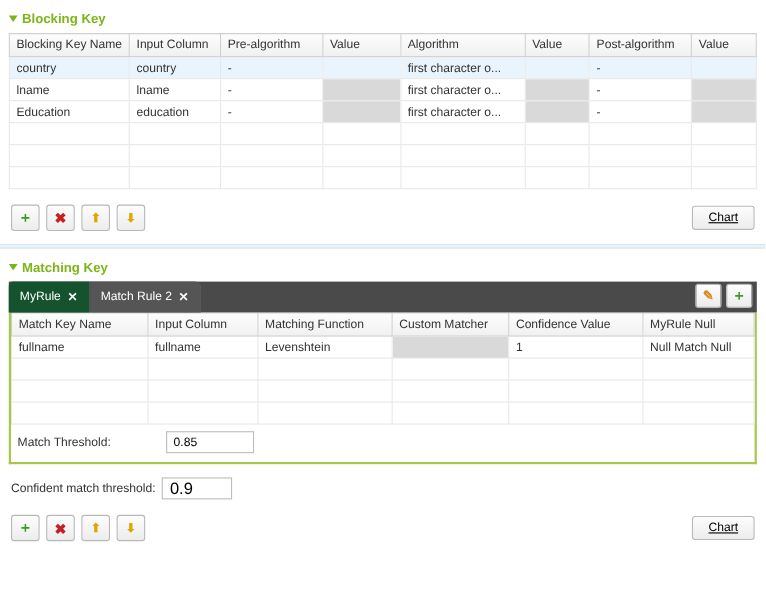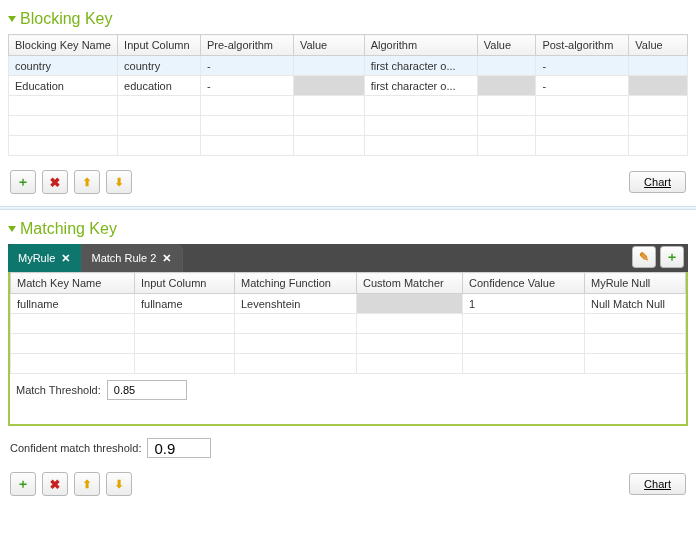--- a/index.html
+++ b/index.html
@@ -10,22 +10,22 @@
     font-size: 11px;
     background: #fff;
     color: #333;
     width: 696px;
   }
   .section-header {
     display: flex;
     align-items: center;
     gap: 4px;
     color: #7cb518;
-    font-weight: normal;
-    font-size: 16px;
+    font-weight: bold;
+    font-size: 12px;
     padding: 2px 0 6px 0;
   }
   .section-header .tri {
     width: 0; height: 0;
     border-left: 4px solid transparent;
     border-right: 4px solid transparent;
     border-top: 6px solid #7cb518;
   }
   table.grid {
     width: 100%;
@@ -104,53 +104,54 @@
     align-items: center;
     gap: 6px;
     padding: 0 10px;
     color: #fff;
     font-size: 11px;
     border-right: 1px solid #5a5a5a;
     cursor: pointer;
     position: relative;
   }
   .tab.active {
-    background: #0f766e;
+    background: #14532d;
     border-top-left-radius: 4px;
   }
   .tab.inactive {
     background: #555;
     border-top-right-radius: 6px;
   }
   .tab .close { font-weight: bold; font-size: 11px; cursor: pointer; }
   .tab-actions {
     position: absolute;
     right: 4px; top: 2px;
     display: flex; gap: 4px;
   }
   .tab-actions .icon-btn { width: 24px; height: 22px; }
   .edit-icon { color: #d98a1a; font-size: 12px; }
   .match-panel {
     border: 2px solid #a6c84a;
     border-top: none;
-    padding-bottom: 22px;
+    padding-bottom: 6px;
   }
   .threshold-row {
     display: flex;
     align-items: center;
     gap: 6px;
     padding: 6px 6px 2px 6px;
     font-size: 11px;
   }
   .threshold-row input {
     border: 1px solid #bcbcbc;
     height: 20px;
     padding: 2px 6px;
     font-size: 11px;
     width: 80px;
+    margin-left: 44px;
   }
   .conf-row {
     display: flex;
     align-items: center;
     gap: 6px;
     padding: 12px 2px 0 2px;
     font-size: 11px;
   }
   .conf-row input {
     border: 1px solid #bcbcbc;
@@ -196,20 +197,30 @@
       <td>country</td>
       <td>country</td>
       <td>-</td>
       <td></td>
       <td>first character o...</td>
       <td></td>
       <td>-</td>
       <td></td>
     </tr>
     <tr>
+      <td>lname</td>
+      <td>lname</td>
+      <td>-</td>
+      <td class="cell-disabled"></td>
+      <td>first character o...</td>
+      <td class="cell-disabled"></td>
+      <td>-</td>
+      <td class="cell-disabled"></td>
+    </tr>
+    <tr>
       <td>Education</td>
       <td>education</td>
       <td>-</td>
       <td class="cell-disabled"></td>
       <td>first character o...</td>
       <td class="cell-disabled"></td>
       <td>-</td>
       <td class="cell-disabled"></td>
     </tr>
     <tr>

